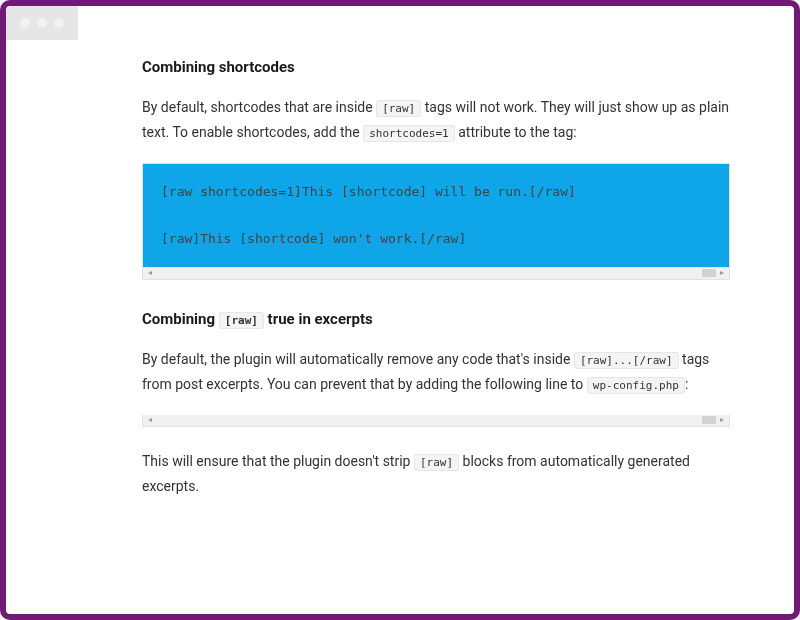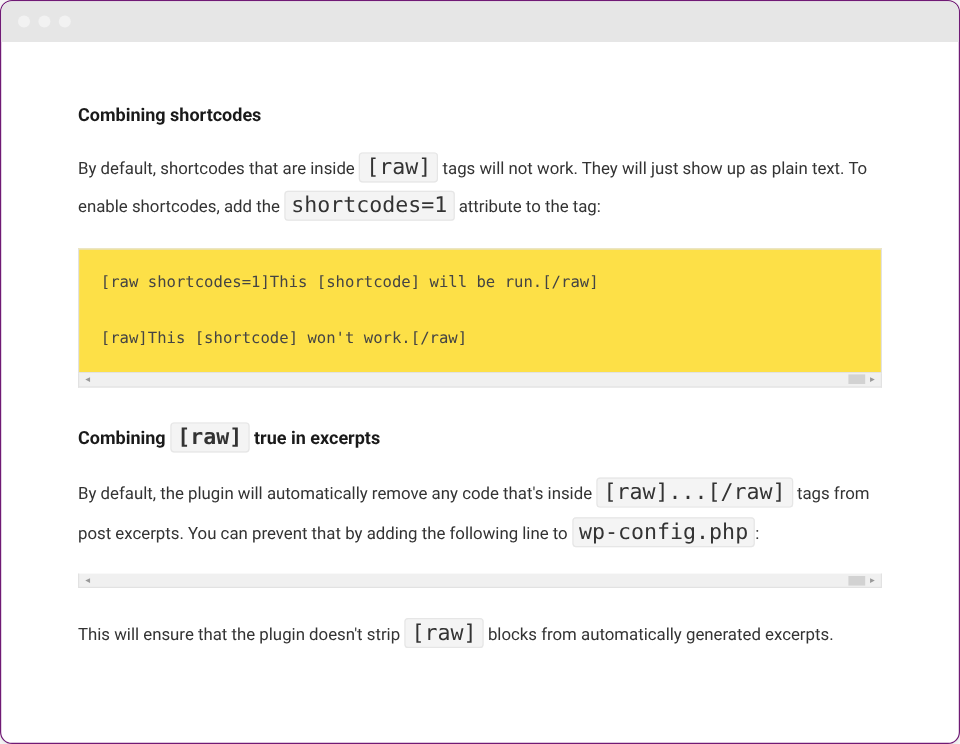--- a/index.html
+++ b/index.html
@@ -10,23 +10,23 @@
       height: 620px;
       overflow: hidden;
     }
     .window {
       width: 800px;
       height: 620px;
       background: #fff;
       border-radius: 10px;
       overflow: hidden;
       box-shadow: 0 1px 3px rgba(0,0,0,0.05);
-      border: 1px solid #701a75;
+      border: 6px solid #701a75;
       display: flex;
-      flex-direction: column;
+      flex-direction: row;
     }
     .titlebar {
       height: 34px;
       background: #e6e6e6;
       display: flex;
       align-items: center;
       padding: 0 14px;
       flex-shrink: 0;
     }
     .dots { display: flex; gap: 7px; }
@@ -49,32 +49,32 @@
       color: #1a1a1a;
       margin-bottom: 14px;
     }
     p { margin-bottom: 18px; color: #333; }
     code.inline {
       font-family: ui-monospace, SFMono-Regular, Menlo, Consolas, monospace;
       background: #f4f4f4;
       border: 1px solid #e6e6e6;
       padding: 1px 5px;
       border-radius: 3px;
-      font-size: 18px;
+      font-size: 11px;
       color: #333;
     }
     h3 code.inline {
       font-weight: 700;
       background: #f4f4f4;
     }
     .codeblock-wrap {
       margin-bottom: 22px;
     }
     pre.codeblock {
-      background: #fde047;
+      background: #0ea5e9;
       border: 1px solid #e2e2e2;
       padding: 16px 18px;
       font-family: ui-monospace, SFMono-Regular, Menlo, Consolas, monospace;
       font-size: 13px;
       line-height: 1.8;
       color: #444;
       white-space: pre;
       overflow-x: auto;
     }
     .fake-scroll {

